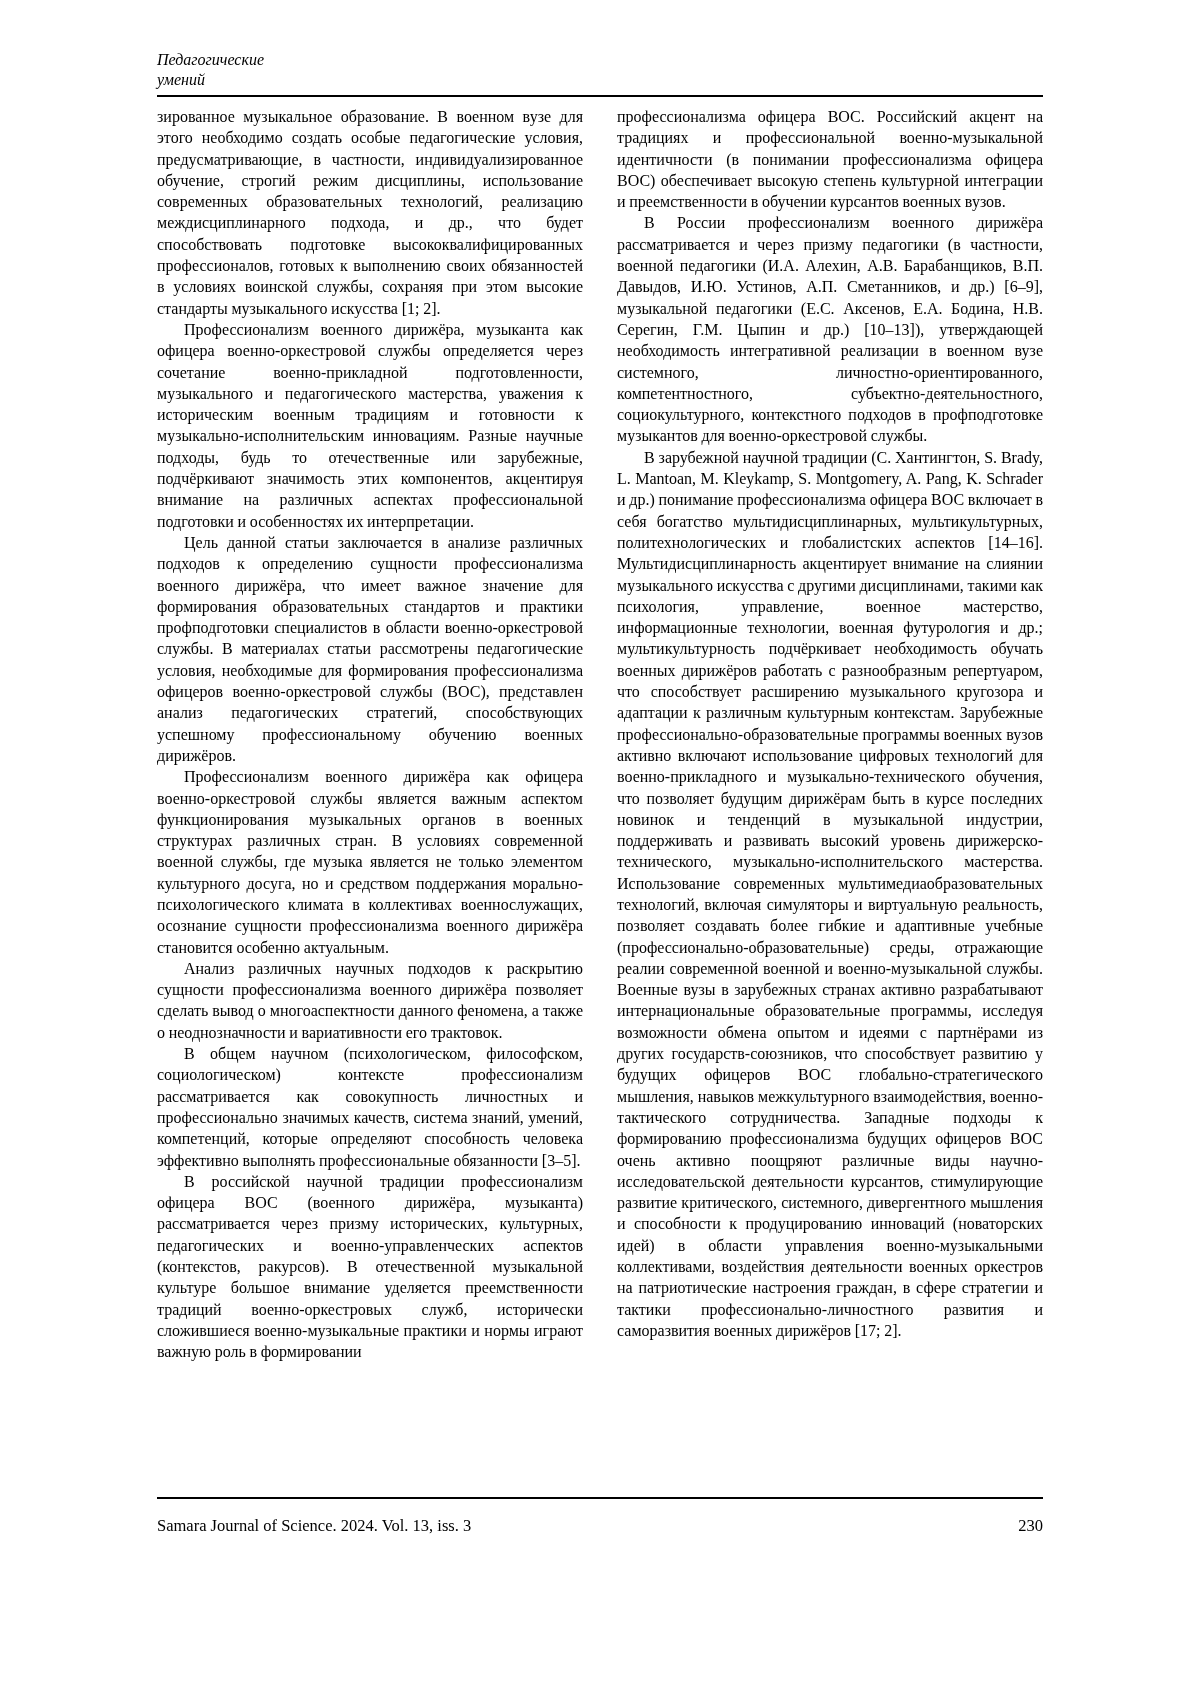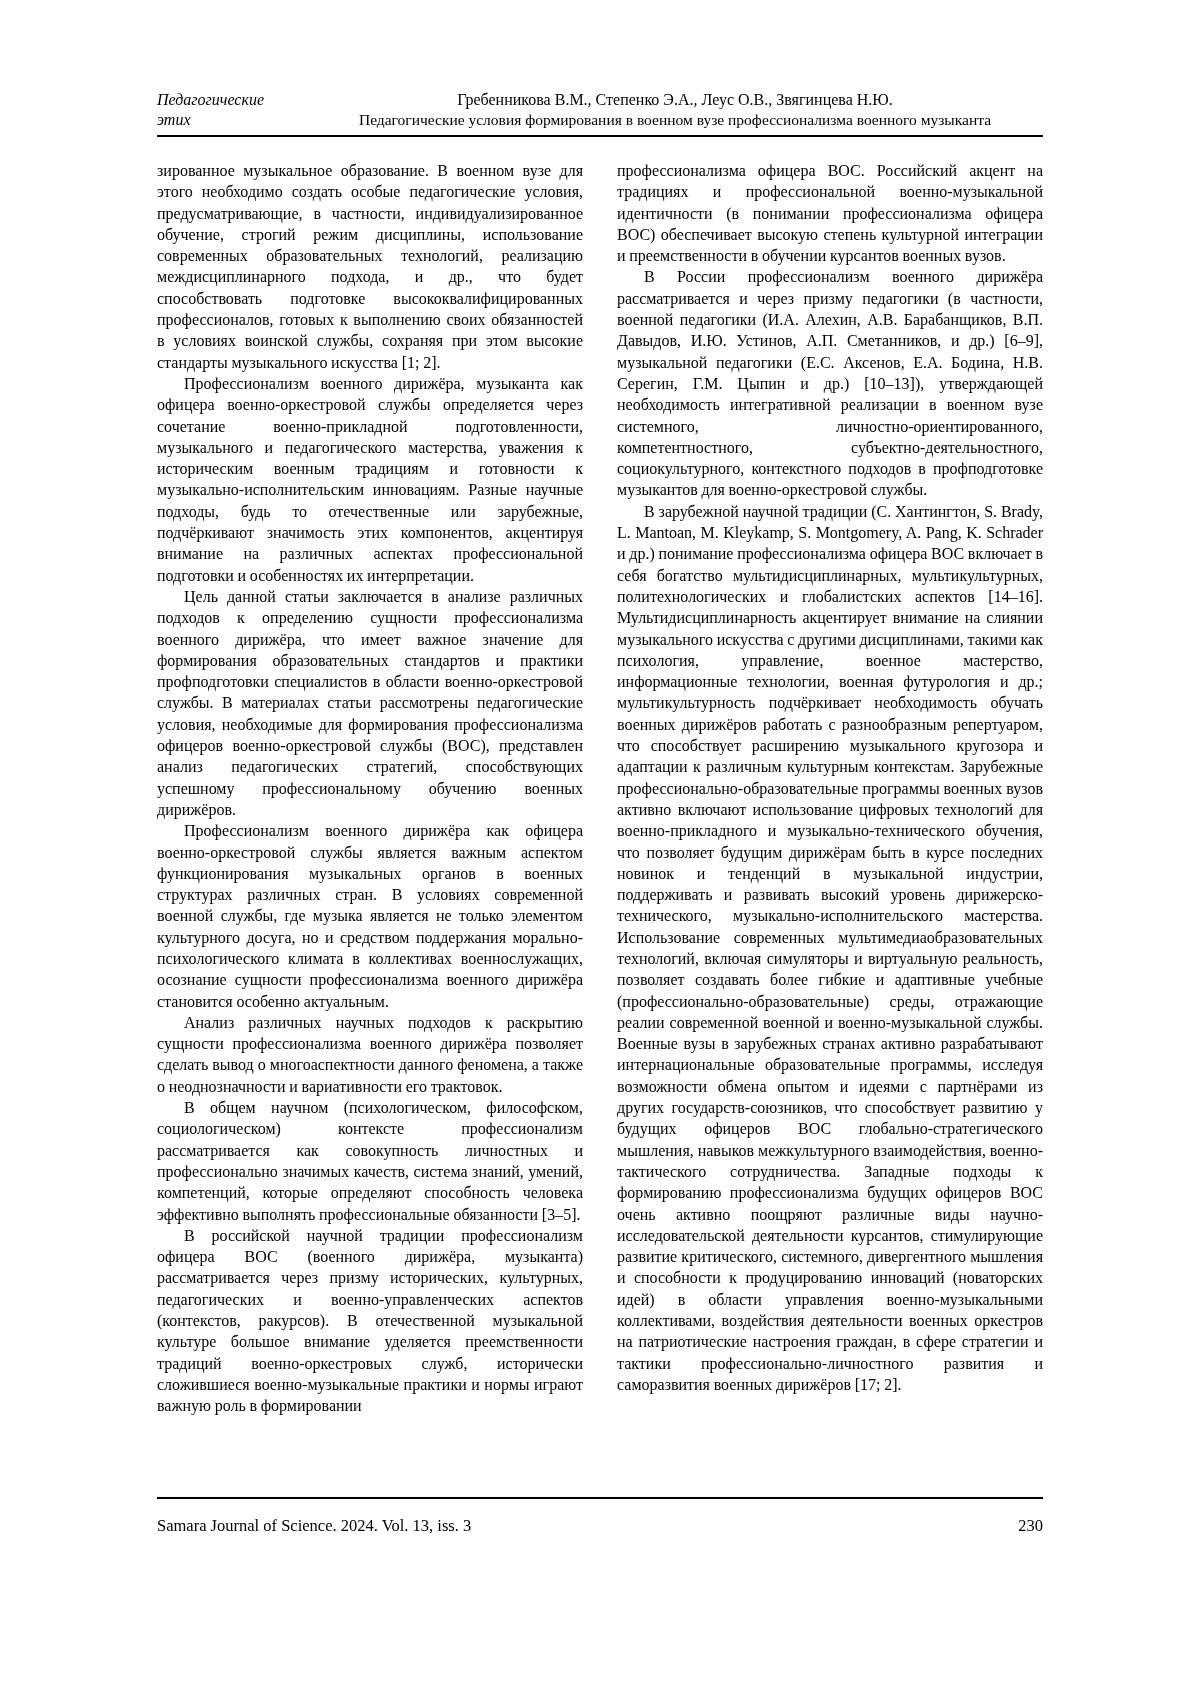--- a/index.html
+++ b/index.html
@@ -20,21 +20,20 @@
     left: 157px;
     top: 50px;
     width: 886px;
   }
   
   .page-header {
     display: flex;
     align-items: flex-start;
     font-size: 16px;
     line-height: 20px;
-    margin-top: 40px;
   }
   .hdr-section {
     width: 150px;
     font-style: italic;
     flex: 0 0 auto;
   }
   .hdr-right {
     flex: 1 1 auto;
     text-align: center;
   }
@@ -42,21 +41,21 @@
   .hdr-title { font-size: 15.5px; }
   .header-rule {
     border: none;
     border-top: 2px solid #000;
     margin: 5px 0 0 0;
   }
   
   .columns {
     display: flex;
     gap: 34px;
-    margin-top: 23px;
+    margin-top: 9px;
     height: 1390px;
     overflow: hidden;
   }
   .col {
     width: 426px;
     flex: 0 0 426px;
     font-size: 16px;
     line-height: 21.3px;
     text-align: justify;
     hyphens: auto;
@@ -91,25 +90,21 @@
   }
 </style>
 </head>
 <body>
 
 <div class="sheet">
 
   <header class="page-header">
     <div class="hdr-section">
       <div>Педагогические</div>
-      <div>этих</div>
-    </div>
-    <div class="hdr-right">
-      <div class="hdr-authors">Гребенникова В.М., Степенко Э.А., Леус О.В., Звягинцева Н.Ю.</div>
-      <div class="hdr-title">Педагогические условия формирования в военном вузе профессионализма военного музыканта</div>
+      <div>умений</div>
     </div>
   </header>
 
   <hr class="header-rule">
 
   <main class="columns">
     <section class="col">
       <p class="continued">зированное музыкальное образование. В военном вузе для этого необходимо создать особые педагогические условия, предусматривающие, в частности, индивидуализированное обучение, строгий режим дисциплины, использование современных образовательных технологий, реализацию междисциплинарного подхода, и др., что будет способствовать подготовке высококвалифицированных профессионалов, готовых к выполнению своих обязанностей в условиях воинской службы, сохраняя при этом высокие стандарты музыкального искусства [1; 2].</p>
       <p>Профессионализм военного дирижёра, музыканта как офицера военно-оркестровой службы определяется через сочетание военно-прикладной подготовленности, музыкального и педагогического мастерства, уважения к историческим военным традициям и готовности к музыкально-исполнительским инновациям. Разные научные подходы, будь то отечественные или зарубежные, подчёркивают значимость этих компонентов, акцентируя внимание на различных аспектах профессиональной подготовки и особенностях их интерпретации.</p>
       <p>Цель данной статьи заключается в анализе различных подходов к определению сущности профессионализма военного дирижёра, что имеет важное значение для формирования образовательных стандартов и практики профподготовки специалистов в области военно-оркестровой службы. В материалах статьи рассмотрены педагогические условия, необходимые для формирования профессионализма офицеров военно-оркестровой службы (ВОС), представлен анализ педагогических стратегий, способствующих успешному профессиональному обучению военных дирижёров.</p>

